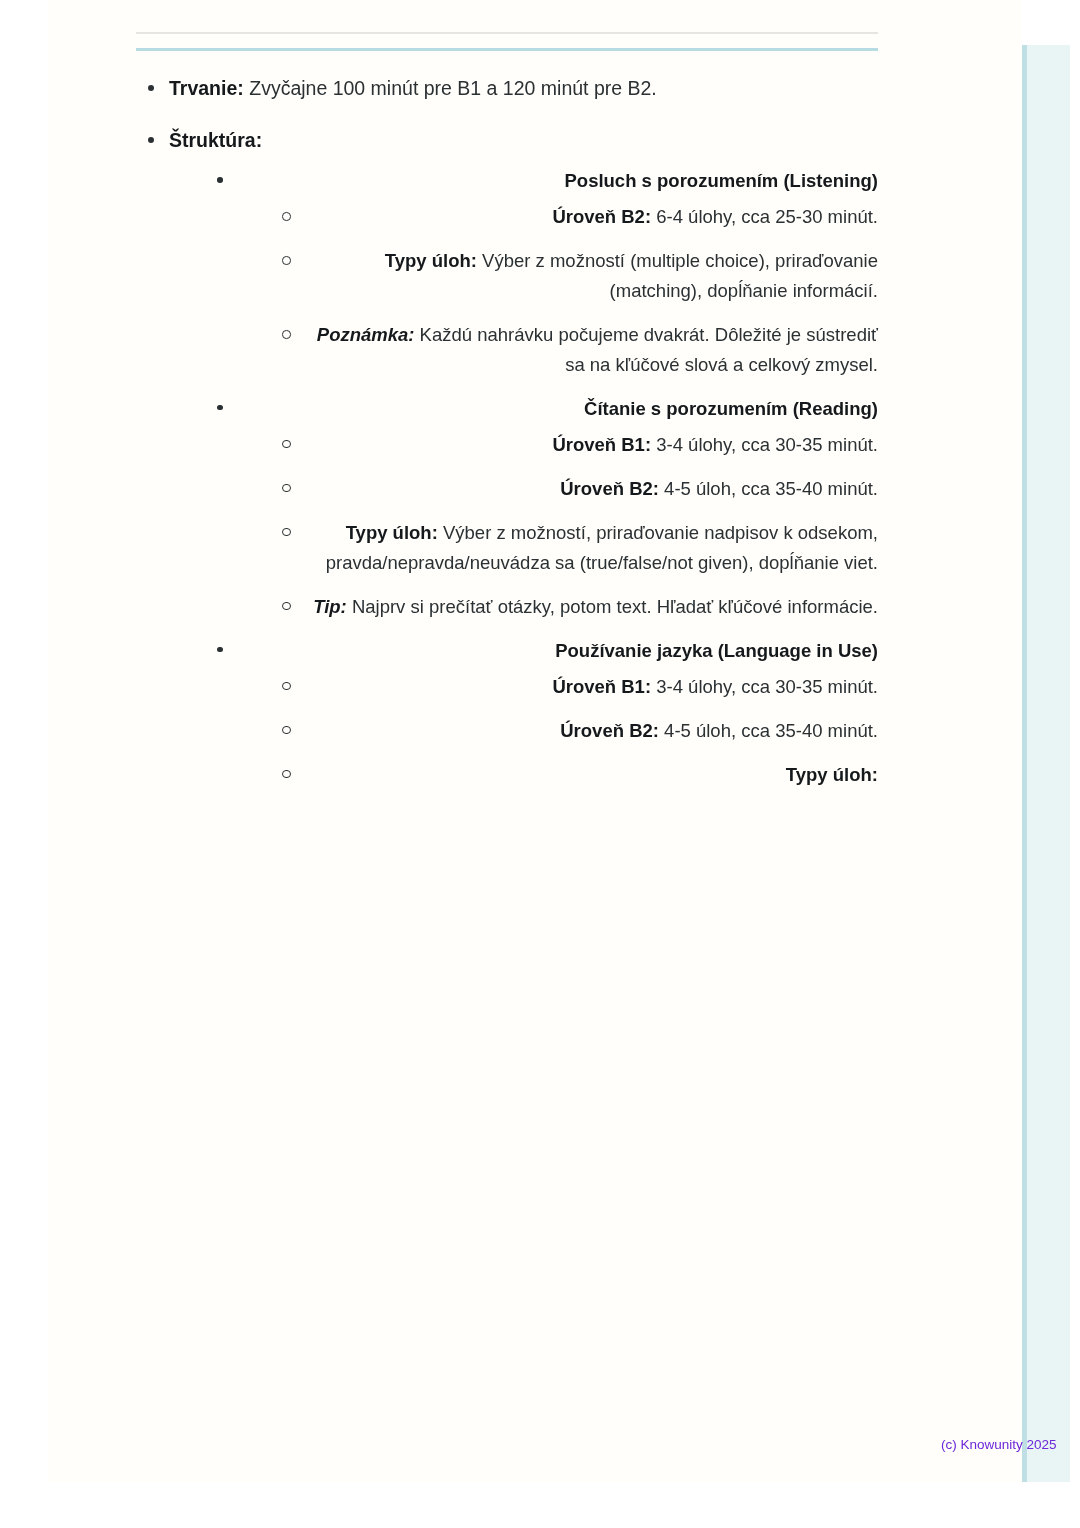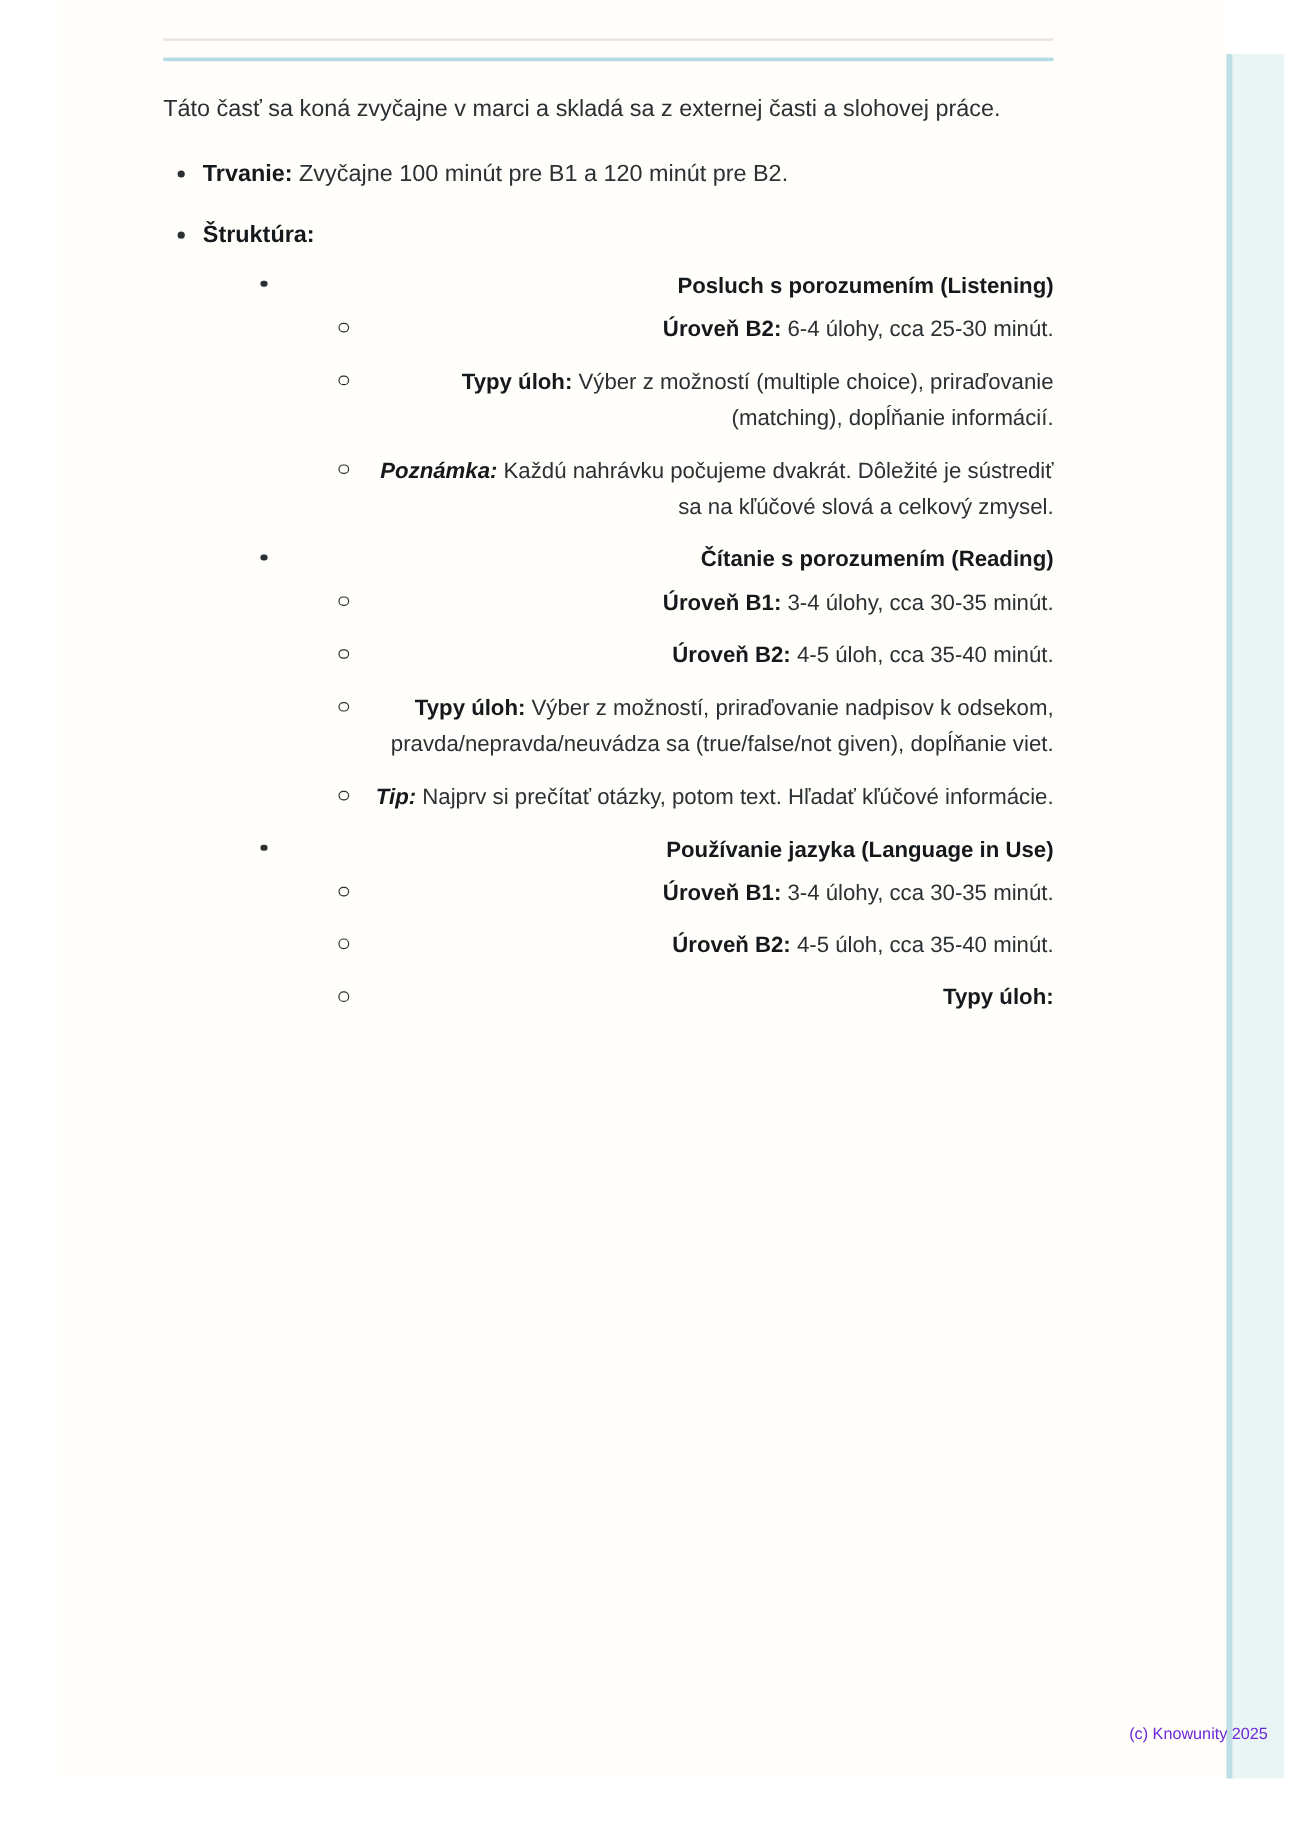--- a/index.html
+++ b/index.html
@@ -178,21 +178,20 @@
   <div id="right-band-edge"></div>
 
   <div id="content">
 
 
     <div class="hr-plain"></div>
 
     <div class="hr-teal"></div>
 
 
-    <p class="doc-p">Táto časť sa koná zvyčajne v marci a skladá sa z externej časti a slohovej práce.</p>
 
 
     <ul class="list-top">
 
       <li class="lv1 txt">
         <b>Trvanie:</b><span> Zvyčajne 100 minút pre B1 a 120 minút pre B2.</span>
       </li>
 
       <li class="lv1 txt">
         <b>Štruktúra:</b>

